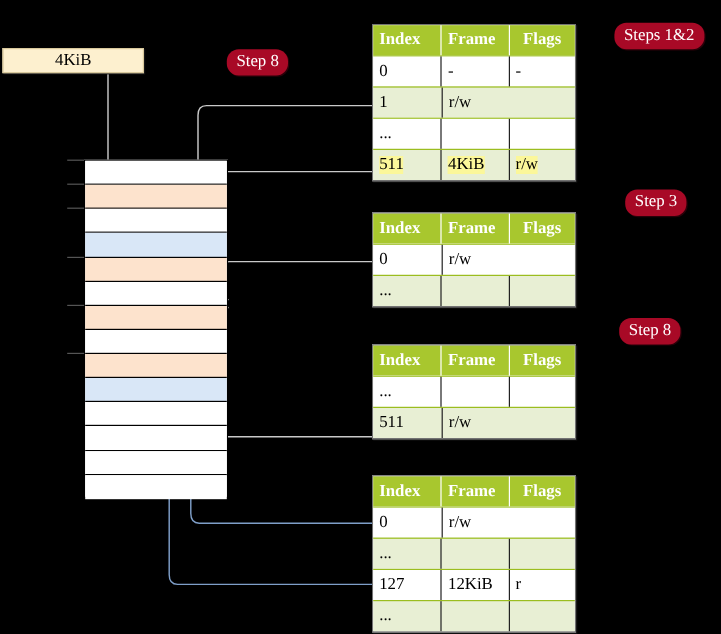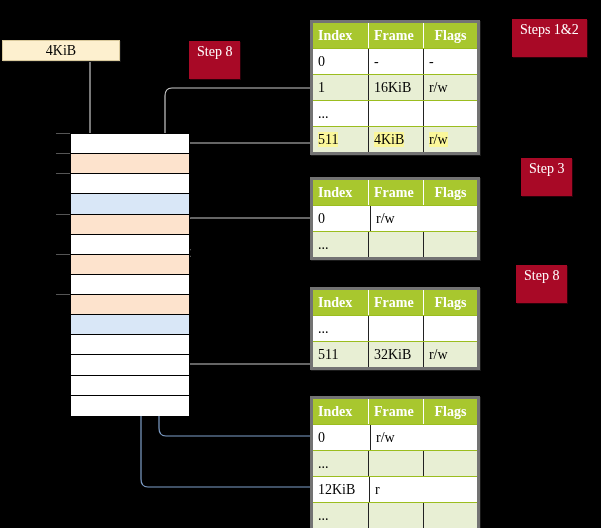--- a/index.html
+++ b/index.html
@@ -6,21 +6,21 @@
   body{
     width:601px;height:528px;position:relative;overflow:hidden;
     font-family:"Liberation Serif", serif;
     color:#000;
   }
   .stage{position:absolute;left:0;top:0;width:601px;height:528px;}
 
   
   .ptable{
     position:absolute;
-    border:3px solid #737373;
+    border:1px solid #737373;
     background:#fff;
     box-sizing:border-box;
     width:170px;
     font-size:14px;
     box-shadow:1px 1px 0 #1a1a1a;
   }
   .ptable .row{display:flex;box-sizing:border-box;}
   .ptable .row + .row{border-top:1px solid #9bbd1f;}
   .ptable .cell{
     box-sizing:border-box;
@@ -57,22 +57,22 @@
     box-shadow:1px 1px 0 #161616;
   }
 
   
   .badge{
     position:absolute;
     background:#a80926;
     color:#fff;
     font-size:14px;
     line-height:17px;
-    padding:2px 8px 19px 8px;
-    border-radius:0;
+    padding:2px 8px 3px 8px;
+    border-radius:10px;
     white-space:nowrap;
     box-shadow:1px 1px 0 #2b0009;
   }
 
   
   .memcol{
     position:absolute;
     left:70px;top:133px;
     width:120px;height:282px;
     border:1px solid #000;
@@ -172,21 +172,20 @@
       <div class="cell c-frame">Frame</div>
       <div class="cell c-flags">Flags</div>
     </div>
     <div class="row plain">
       <div class="cell c-index">0</div>
       <div class="cell c-frame">-</div>
       <div class="cell c-flags">-</div>
     </div>
     <div class="row shade">
       <div class="cell c-index">1</div>
-      <div class="cell c-frame">16KiB</div>
       <div class="cell c-flags">r/w</div>
     </div>
     <div class="row plain">
       <div class="cell c-index">...</div>
       <div class="cell c-frame"></div>
       <div class="cell c-flags"></div>
     </div>
     <div class="row shade">
       <div class="cell c-index"><span class="hl">511</span></div>
       <div class="cell c-frame"><span class="hl">4KiB</span></div>
@@ -217,41 +216,41 @@
       <div class="cell c-frame">Frame</div>
       <div class="cell c-flags">Flags</div>
     </div>
     <div class="row plain">
       <div class="cell c-index">...</div>
       <div class="cell c-frame"></div>
       <div class="cell c-flags"></div>
     </div>
     <div class="row shade">
       <div class="cell c-index">511</div>
-      <div class="cell c-frame">32KiB</div>
       <div class="cell c-flags">r/w</div>
     </div>
   </div>
 
   <div class="ptable" style="left:310px;top:396px;">
     <div class="row hdr">
       <div class="cell c-index">Index</div>
       <div class="cell c-frame">Frame</div>
       <div class="cell c-flags">Flags</div>
     </div>
     <div class="row plain">
       <div class="cell c-index">0</div>
       <div class="cell c-flags">r/w</div>
     </div>
     <div class="row shade">
       <div class="cell c-index">...</div>
       <div class="cell c-frame"></div>
       <div class="cell c-flags"></div>
     </div>
     <div class="row plain">
+      <div class="cell c-index">127</div>
       <div class="cell c-frame">12KiB</div>
       <div class="cell c-flags">r</div>
     </div>
     <div class="row shade">
       <div class="cell c-index">...</div>
       <div class="cell c-frame"></div>
       <div class="cell c-flags"></div>
     </div>
   </div>
 

